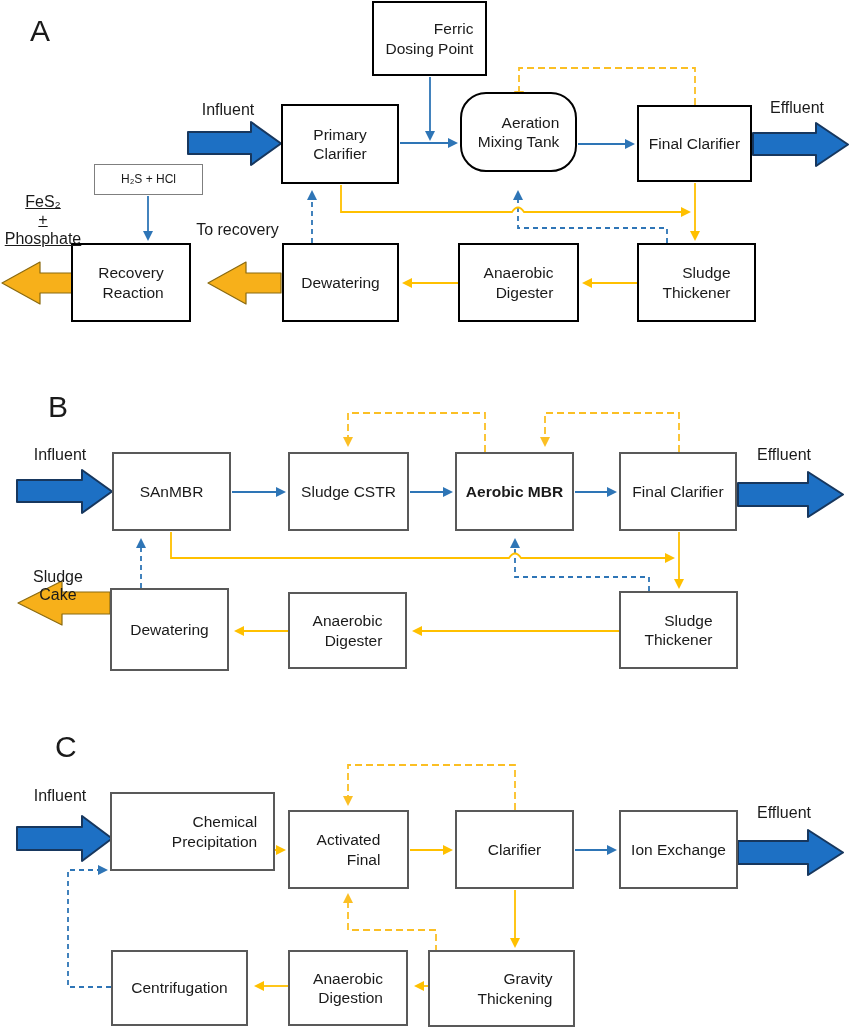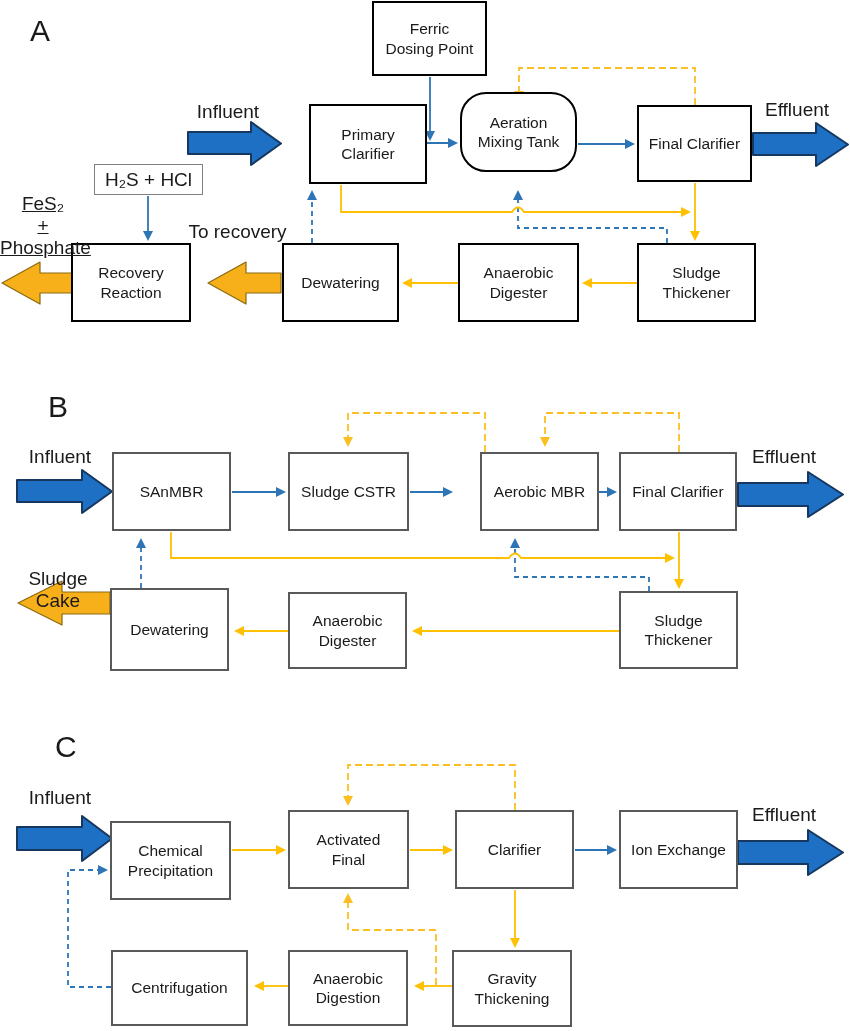--- a/index.html
+++ b/index.html
@@ -1,25 +1,25 @@
 <!DOCTYPE html>
 <html><head>
 <meta charset="utf-8">
 <style>
   html,body { margin:0; padding:0; background:#ffffff; }
   body { width:850px; height:1031px; position:relative; overflow:hidden;
          font-family:"Liberation Sans", sans-serif; color:#1a1a1a; }
   .node { position:absolute; display:flex; align-items:center; justify-content:center;
-          text-align:center; background:#ffffff; white-space:pre-line;
+          text-align:right; background:#ffffff; white-space:pre-line;
           font-size:15.5px; line-height:1.25; z-index:2; }
   .bA   { border:2.5px solid #000000; }
   .bBC  { border:2.5px solid #595959; }
-  .bThin{ border:1.5px solid #7f7f7f; font-size:19px; }
+  .bThin{ border:1.5px solid #7f7f7f; font-size:12px; }
   .lbl  { position:absolute; text-align:center; white-space:pre-line;
-          font-size:19px; line-height:1.15; z-index:3; }
+          font-size:16px; line-height:1.15; z-index:3; }
   .panel-letter { position:absolute; font-size:30px; z-index:3; }
   svg.wires { position:absolute; left:0; top:0; z-index:1; pointer-events:none; }
   .ln-b  { stroke:#2e75b6; stroke-width:1.8; fill:none; }
   .ln-bd { stroke:#2e75b6; stroke-width:1.8; fill:none; stroke-dasharray:5 4; }
   .ln-y  { stroke:#ffc000; stroke-width:1.8; fill:none; }
   .ln-yd { stroke:#fbbf24; stroke-width:1.8; fill:none; stroke-dasharray:7 4; }
   .ah-b  { fill:#2e75b6; stroke:none; }
   .ah-y  { fill:#ffc000; stroke:none; }
   .ah-yd { fill:#fbbf24; stroke:none; }
   .thick-b { fill:#1d70c4; stroke:#17375e; stroke-width:2; stroke-linejoin:round; }
@@ -122,21 +122,21 @@
     <path class="ah-yd" d="M348,806 L343,796 L353,796 Z"></path>
     <path class="ln-yd" d="M436,985 L436,930 L348,930 L348,901"></path>
     <path class="ah-yd" d="M348,893 L343,903 L353,903 Z"></path>
   </g>
 </svg>
 
 <div class="panel-letter" style="left:30px; top:14px;">A</div>
 
 <div class="node bA" style="left:372px; top:1px;  width:111px; height:71px;"><span>Ferric
 Dosing Point</span></div>
-<div class="node bA" style="left:281px; top:104px; width:114px; height:76px;margin-left:28px;"><span>Primary
+<div class="node bA" style="left:281px; top:104px; width:114px; height:76px;"><span>Primary
 Clarifier</span></div>
 <div class="node bA" style="left:460px; top:92px; width:113px; height:76px;border-radius:26px;"><span>Aeration
 Mixing Tank</span></div>
 <div class="node bA" style="left:637px; top:105px; width:111px; height:73px;"><span>Final Clarifier</span></div>
 <div class="node bThin" style="left:94px; top:164px; width:107px; height:29px;"><span>H₂S + HCl</span></div>
 <div class="node bA" style="left:71px;  top:243px; width:116px; height:75px;"><span>Recovery
 Reaction</span></div>
 <div class="node bA" style="left:282px; top:243px; width:113px; height:75px;"><span>Dewatering</span></div>
 <div class="node bA" style="left:458px; top:243px; width:117px; height:75px;"><span>Anaerobic
 Digester</span></div>
@@ -147,41 +147,41 @@
 <div class="lbl" style="left:757px; top:99px;  width:80px;">Effluent</div>
 <div class="lbl" style="left:0px;   top:193px; width:86px;text-decoration:underline;">FeS₂
 +
 Phosphate</div>
 <div class="lbl" style="left:185px; top:221px; width:105px;">To recovery</div>
 
 <div class="panel-letter" style="left:48px; top:390px;">B</div>
 
 <div class="node bBC" style="left:112px; top:452px; width:115px; height:75px;"><span>SAnMBR</span></div>
 <div class="node bBC" style="left:288px; top:452px; width:117px; height:75px;"><span>Sludge CSTR</span></div>
-<div class="node bBC" style="left:480px; top:452px; width:115px; height:75px;"><span>Aerobic MBR</span></div>
+<div class="node bBC" style="left:455px; top:452px; width:115px; height:75px;font-weight:bold;"><span>Aerobic MBR</span></div>
 <div class="node bBC" style="left:619px; top:452px; width:114px; height:75px;"><span>Final Clarifier</span></div>
 <div class="node bBC" style="left:110px; top:588px; width:115px; height:79px;"><span>Dewatering</span></div>
 <div class="node bBC" style="left:288px; top:592px; width:115px; height:73px;"><span>Anaerobic
 Digester</span></div>
 <div class="node bBC" style="left:619px; top:591px; width:115px; height:74px;"><span>Sludge
 Thickener</span></div>
 
 <div class="lbl" style="left:20px;  top:446px; width:80px;">Influent</div>
 <div class="lbl" style="left:744px; top:446px; width:80px;">Effluent</div>
 <div class="lbl" style="left:18px;  top:568px; width:80px;">Sludge
 Cake</div>
 
 <div class="panel-letter" style="left:55px; top:730px;">C</div>
 
-<div class="node bBC" style="left:110px; top:821px; width:117px; height:75px;"><span>Chemical
+<div class="node bBC" style="left:110px; top:792px; width:117px; height:75px;padding-left:44px;"><span>Chemical
 Precipitation</span></div>
 <div class="node bBC" style="left:288px; top:810px; width:117px; height:75px;"><span>Activated
 Final</span></div>
 <div class="node bBC" style="left:455px; top:810px; width:115px; height:75px;"><span>Clarifier</span></div>
 <div class="node bBC" style="left:619px; top:810px; width:115px; height:75px;"><span>Ion Exchange</span></div>
 <div class="node bBC" style="left:111px; top:950px; width:133px; height:72px;"><span>Centrifugation</span></div>
 <div class="node bBC" style="left:288px; top:950px; width:116px; height:72px;"><span>Anaerobic
 Digestion</span></div>
-<div class="node bBC" style="left:452px; top:950px; width:116px; height:73px;"><span>Gravity
+<div class="node bBC" style="left:428px; top:950px; width:116px; height:73px;padding-left:27px;"><span>Gravity
 Thickening</span></div>
 
 <div class="lbl" style="left:20px;  top:787px; width:80px;">Influent</div>
 <div class="lbl" style="left:744px; top:804px; width:80px;">Effluent</div>
 
 </body></html>

